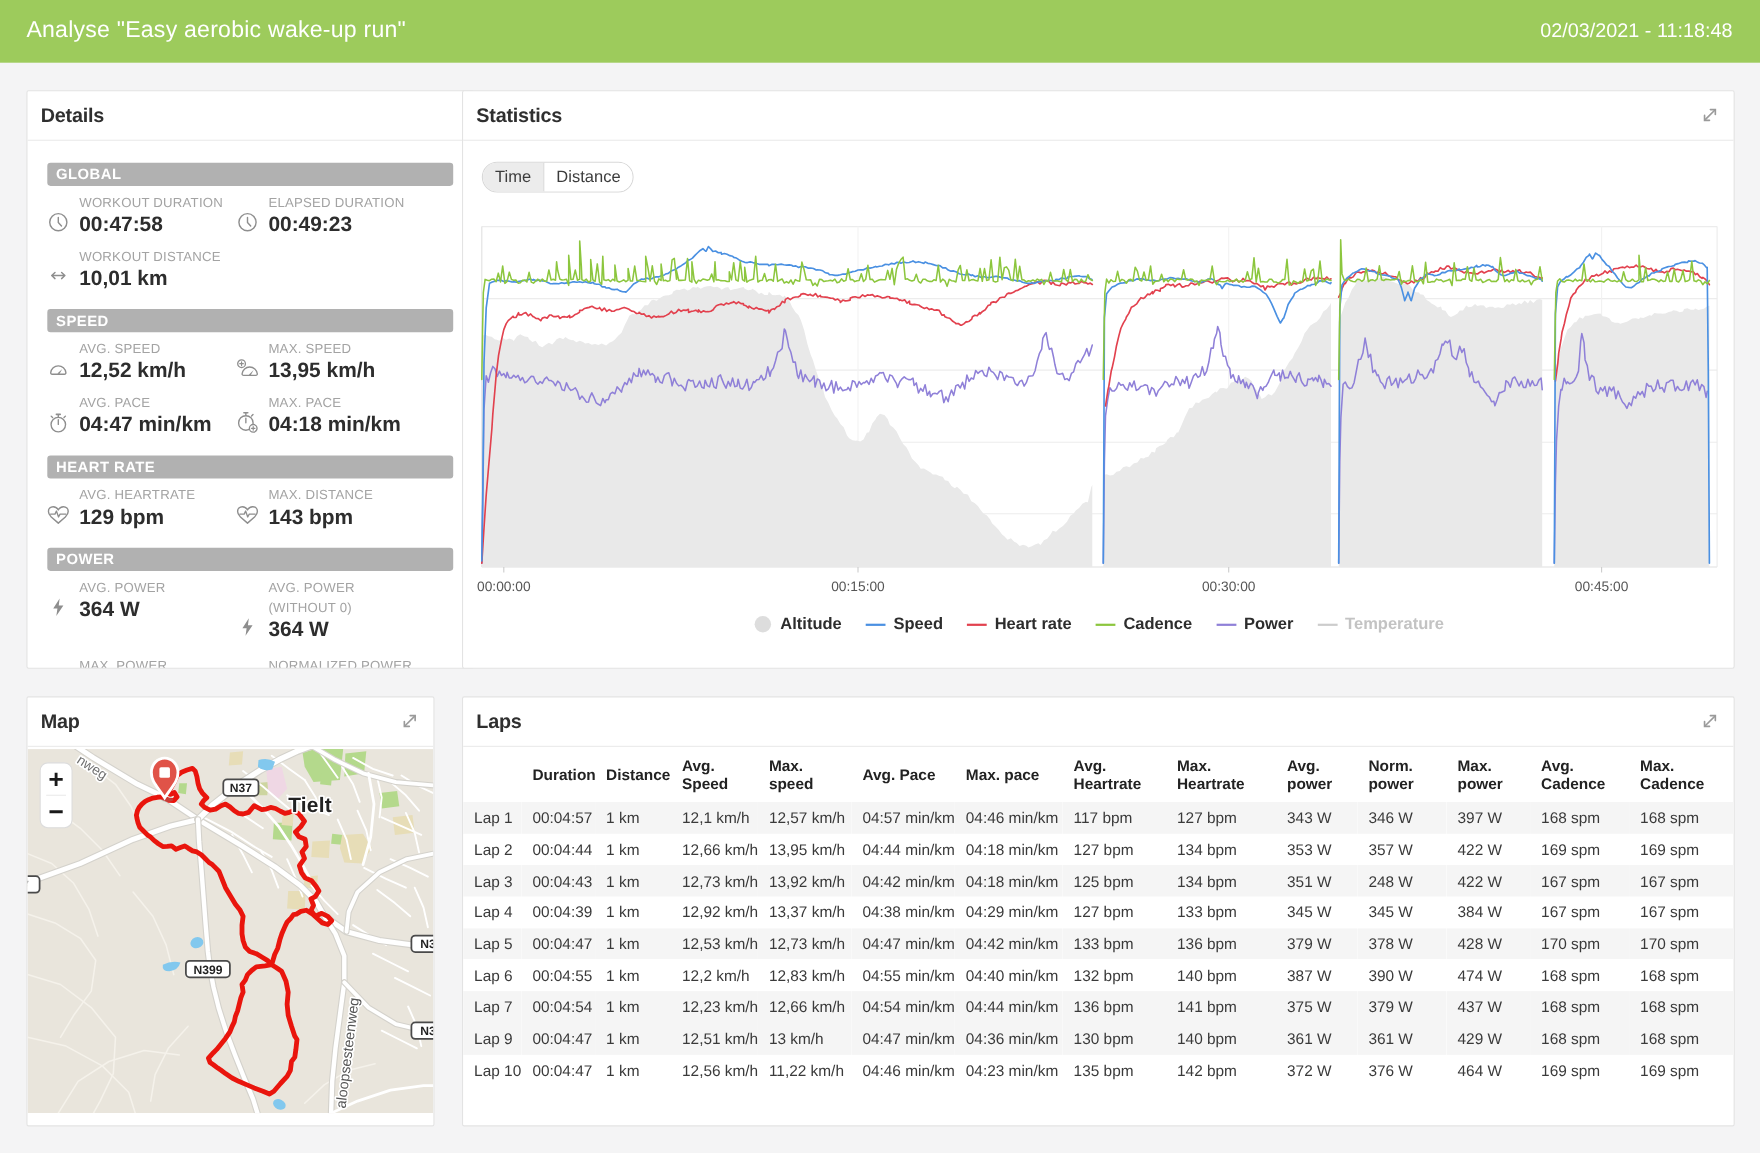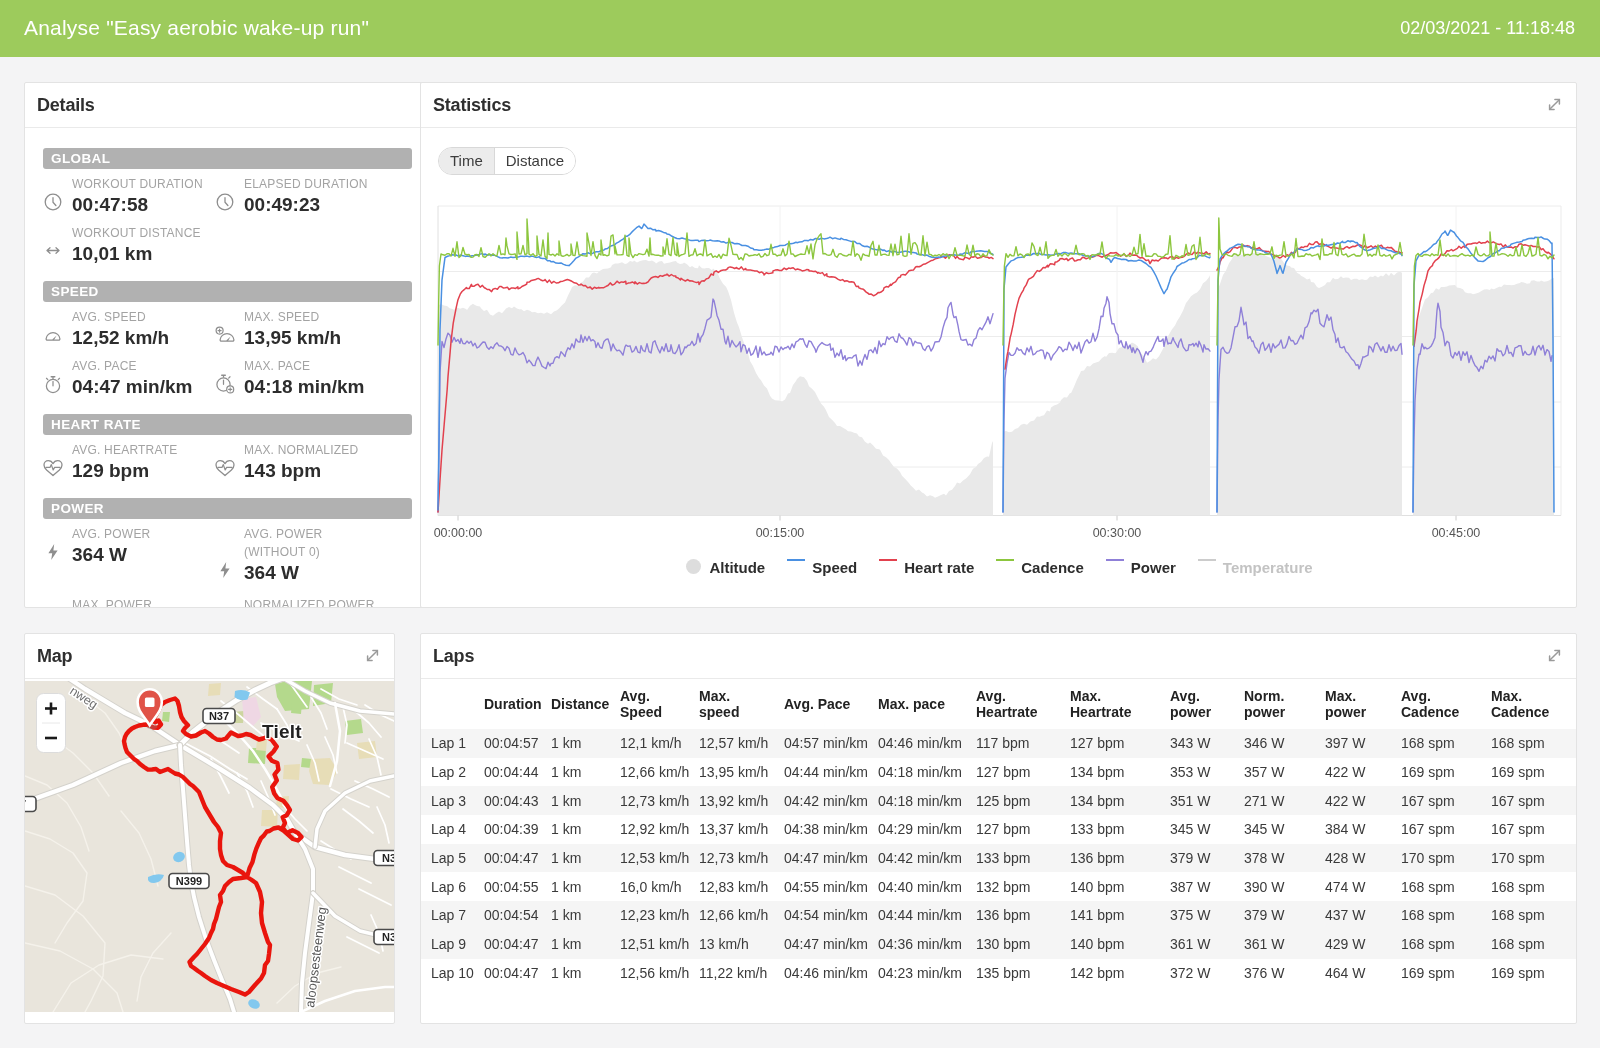--- a/index.html
+++ b/index.html
@@ -17,21 +17,21 @@
 .lbl{position:absolute;font-size:12px;color:#a3a3a3;letter-spacing:0.2px;white-space:nowrap}
 .val{position:absolute;font-size:19px;font-weight:bold;color:#2d2d2d;white-space:nowrap}
 .ival{position:absolute;width:26px;height:20px;display:flex;align-items:center;justify-content:center}
 .ival .ic{display:block}
 .tabs{position:absolute;left:17px;top:64px;height:28px;display:flex;border:1px solid #d8d8d8;border-radius:14px;overflow:hidden}
 .tab{display:block;font-size:15px;color:#3c3c3c;line-height:26px;padding:0 11px;background:#fff}
 .tab.sel{background:#ececec;border-right:1px solid #d8d8d8}
 .chart{position:absolute;left:0;top:109px;width:1157px;height:330px}
 .xlab{position:absolute;top:443px;width:68px;text-align:center;font-size:12.5px;color:#555}
 .legend{position:absolute;left:0;top:476px;width:1157px;display:flex;justify-content:center;gap:22px;align-items:center}
-.li{font-size:15px;font-weight:bold;color:#2d2d2d;display:flex;}
+.li{font-size:15px;font-weight:bold;color:#2d2d2d;display:flex;align-items:center}
 .li .dot{width:15px;height:15px;border-radius:50%;background:#ddd;margin-right:8px}
 .li .ln{width:18px;height:2px;margin-right:7px;display:inline-block}
 .li.off{color:#c3c3c3}
 .mapbox{position:absolute;left:0;top:47px;width:369px;height:331px;overflow:hidden}
 .ltab{border-collapse:collapse;table-layout:fixed;width:1155px;margin-top:0}
 .ltab th{font-size:14px;font-weight:bold;color:#222;text-align:left;padding:10px 0 9px 10px;line-height:15.5px;vertical-align:middle;height:50px;box-sizing:border-box}
 .ltab td{font-size:14px;color:#3a3a3a;text-align:left;padding:0 0 0 10px;height:28.7px;white-space:nowrap;overflow:hidden}
 .ltab tr.odd td{background:#f5f5f5}
 </style></head><body>
 <div class="topbar">
@@ -111,21 +111,21 @@
       <div class="val" style="left:219px;top:294px">04:18 min/km</div>
       <div class="secbar" style="top:332px">HEART RATE</div>
       <div class="lbl" style="left:47px;top:360.5px">AVG. HEARTRATE</div>
       <div class="ival" style="left:15px;top:375.5px">
         <svg class="ic" width="20" height="18" viewBox="0 0 20 18">
           <path d="M10,4.6 C9,2.6 7,1.6 5.3,1.6 C2.8,1.6 1,3.5 1,6 C1,8 2.2,9.6 3.6,11 L10,16.6 L16.4,11 C17.8,9.6 19,8 19,6 C19,3.5 17.2,1.6 14.7,1.6 C13,1.6 11,2.6 10,4.6 Z" fill="none" stroke="#8e8e8e" stroke-width="1.3" stroke-linejoin="round"></path>
           <path d="M3,8.4 L7,8.4 L8.3,5.6 L10.2,11 L11.6,8.4 L17,8.4" fill="none" stroke="#8e8e8e" stroke-width="1.2" stroke-linejoin="round" stroke-linecap="round"></path>
         </svg>
       </div>
       <div class="val" style="left:47px;top:377.5px">129 bpm</div>
-      <div class="lbl" style="left:219px;top:360.5px">MAX. NORMALIZED</div>
+      <div class="lbl" style="left:219px;top:360.5px">MAX. DISTANCE</div>
       <div class="ival" style="left:187px;top:375.5px">
         <svg class="ic" width="20" height="18" viewBox="0 0 20 18">
           <path d="M10,4.6 C9,2.6 7,1.6 5.3,1.6 C2.8,1.6 1,3.5 1,6 C1,8 2.2,9.6 3.6,11 L10,16.6 L16.4,11 C17.8,9.6 19,8 19,6 C19,3.5 17.2,1.6 14.7,1.6 C13,1.6 11,2.6 10,4.6 Z" fill="none" stroke="#8e8e8e" stroke-width="1.3" stroke-linejoin="round"></path>
           <path d="M3,8.4 L7,8.4 L8.3,5.6 L10.2,11 L11.6,8.4 L17,8.4" fill="none" stroke="#8e8e8e" stroke-width="1.2" stroke-linejoin="round" stroke-linecap="round"></path>
         </svg>
       </div>
       <div class="val" style="left:219px;top:377.5px">143 bpm</div>
       <div class="secbar" style="top:416px">POWER</div>
       <div class="lbl" style="left:47px;top:445px">AVG. POWER</div>
       <div class="ival" style="left:15px;top:460px">
@@ -403,21 +403,21 @@
           <td>Lap 3</td>
           <td>00:04:43</td>
           <td>1 km</td>
           <td>12,73 km/h</td>
           <td>13,92 km/h</td>
           <td>04:42 min/km</td>
           <td>04:18 min/km</td>
           <td>125 bpm</td>
           <td>134 bpm</td>
           <td>351 W</td>
-          <td>271 W</td>
+          <td>248 W</td>
           <td>422 W</td>
           <td>167 spm</td>
           <td>167 spm</td>
         </tr>
         <tr>
           <td>Lap 4</td>
           <td>00:04:39</td>
           <td>1 km</td>
           <td>12,92 km/h</td>
           <td>13,37 km/h</td>
@@ -444,21 +444,21 @@
           <td>379 W</td>
           <td>378 W</td>
           <td>428 W</td>
           <td>170 spm</td>
           <td>170 spm</td>
         </tr>
         <tr>
           <td>Lap 6</td>
           <td>00:04:55</td>
           <td>1 km</td>
-          <td>16,0 km/h</td>
+          <td>12,2 km/h</td>
           <td>12,83 km/h</td>
           <td>04:55 min/km</td>
           <td>04:40 min/km</td>
           <td>132 bpm</td>
           <td>140 bpm</td>
           <td>387 W</td>
           <td>390 W</td>
           <td>474 W</td>
           <td>168 spm</td>
           <td>168 spm</td>

